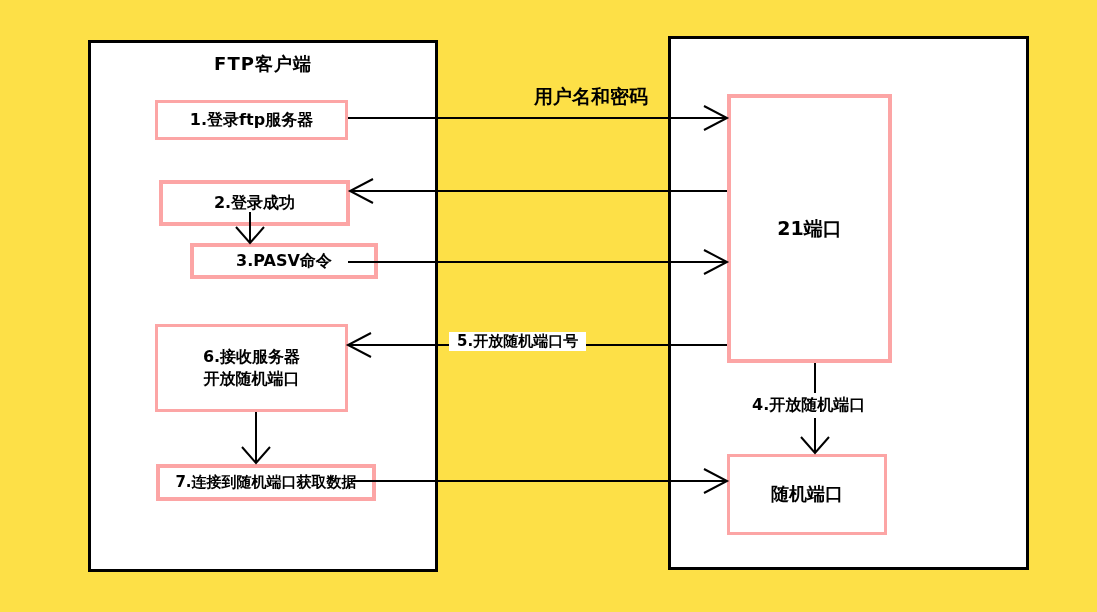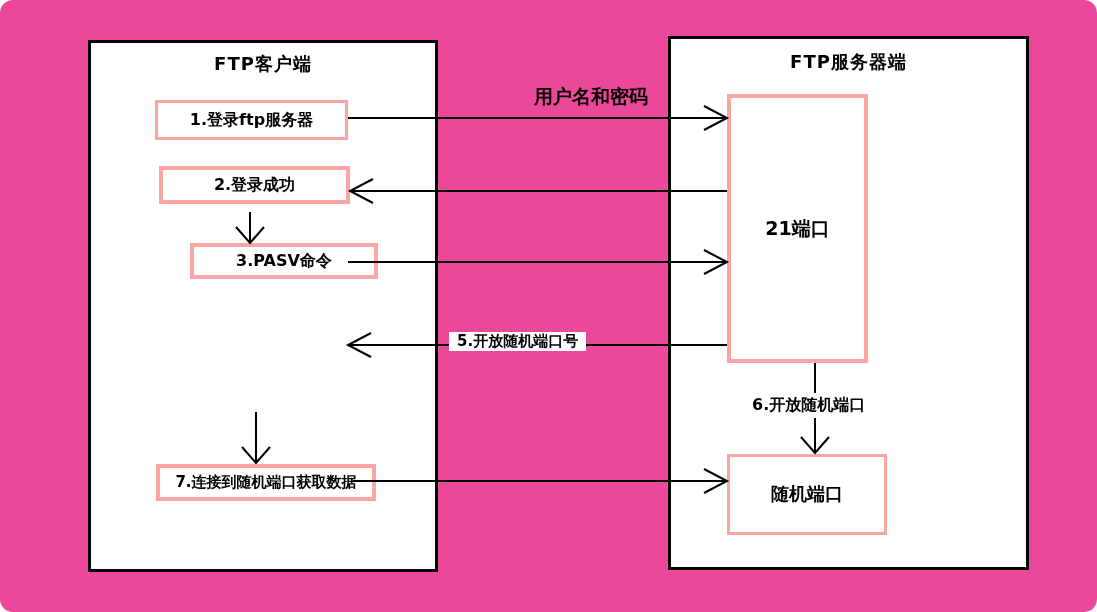--- a/index.html
+++ b/index.html
@@ -5,24 +5,23 @@
   html, body {
     margin: 0;
     padding: 0;
     background: #ffffff;
     font-family: "DejaVu Sans", sans-serif;
   }
   .canvas {
     position: relative;
     width: 1097px;
     height: 612px;
-    background: #ec4899;
+    background: #fde047;
     overflow: hidden;
     color: #000000;
-    border-radius: 13px;
   }
   .bigbox {
     position: absolute;
     border: 3px solid #000000;
     background: #ffffff;
     box-sizing: border-box;
   }
   .bigbox-title {
     position: absolute;
     text-align: center;
@@ -43,25 +42,25 @@
     text-align: center;
     white-space: pre-line;
     line-height: 1.35;
     z-index: 2;
   }
   #client-box   { left: 88px;  top: 40px;  width: 350px; height: 532px; }
   #server-box   { left: 668px; top: 36px;  width: 361px; height: 534px; }
   #client-title { left: 88px;  top: 52px;  width: 350px; }
   #server-title { left: 668px; top: 50px;  width: 361px; }
   #step1 { left: 155px; top: 100px; width: 193px; height: 40px; border-width: 3px; }
-  #step2 { left: 159px; top: 166px; width: 191px; height: 38px; }
+  #step2 { left: 159px; top: 180px; width: 191px; height: 46px; }
   #step3 { left: 160px; top: 243px; width: 188px; height: 36px; margin-left: 30px; }
   #step6 { left: 155px; top: 324px; width: 193px; height: 88px; border-width: 3px; }
   #step7 { left: 156px; top: 464px; width: 220px; height: 37px; font-size: 15px; }
-  #port21      { left: 727px; top: 94px;  width: 141px; height: 269px; font-size: 19px; }
+  #port21      { left: 727px; top: 94px;  width: 165px; height: 269px; font-size: 19px; }
   #random-port { left: 727px; top: 454px; width: 160px; height: 81px;  font-size: 18px; border-width: 3px; }
   .arrows-svg {
     position: absolute;
     left: 0; top: 0;
     width: 1097px; height: 612px;
     pointer-events: none;
     z-index: 3;
   }
   .arrows-svg path, .arrows-svg polyline {
     stroke: #000000;
@@ -90,25 +89,26 @@
 </style>
 </head>
 <body>
 
 <div class="canvas">
 
   <div class="bigbox" id="client-box"></div>
   <div class="bigbox" id="server-box"></div>
 
   <div class="bigbox-title" id="client-title">FTP客户端</div>
-  <div class="bigbox-title" id="server-title">FTP服务器端</div>
 
   <div class="node" id="step1">1.登录ftp服务器</div>
   <div class="node" id="step2">2.登录成功</div>
   <div class="node" id="step3">3.PASV命令</div>
+  <div class="node" id="step6">6.接收服务器
+开放随机端口</div>
   <div class="node" id="step7">7.连接到随机端口获取数据</div>
 
   <div class="node" id="port21">21端口</div>
   <div class="node" id="random-port">随机端口</div>
 
   <svg class="arrows-svg" viewBox="0 0 1097 612" xmlns="http://www.w3.org/2000/svg">
 
     <g>
       <path d="M348 118 L727 118"></path>
       <polyline points="704,106 727,118 704,130"></polyline>
@@ -145,15 +145,15 @@
     </g>
 
     <g>
       <path d="M815 363 L815 453"></path>
       <polyline points="801,437 815,453 829,437"></polyline>
     </g>
   </svg>
 
   <div class="flow-label" id="label-credentials">用户名和密码</div>
   <div class="flow-label" id="label-step5">5.开放随机端口号</div>
-  <div class="flow-label" id="label-step4">6.开放随机端口</div>
+  <div class="flow-label" id="label-step4">4.开放随机端口</div>
 
 </div>
 
 </body></html>

